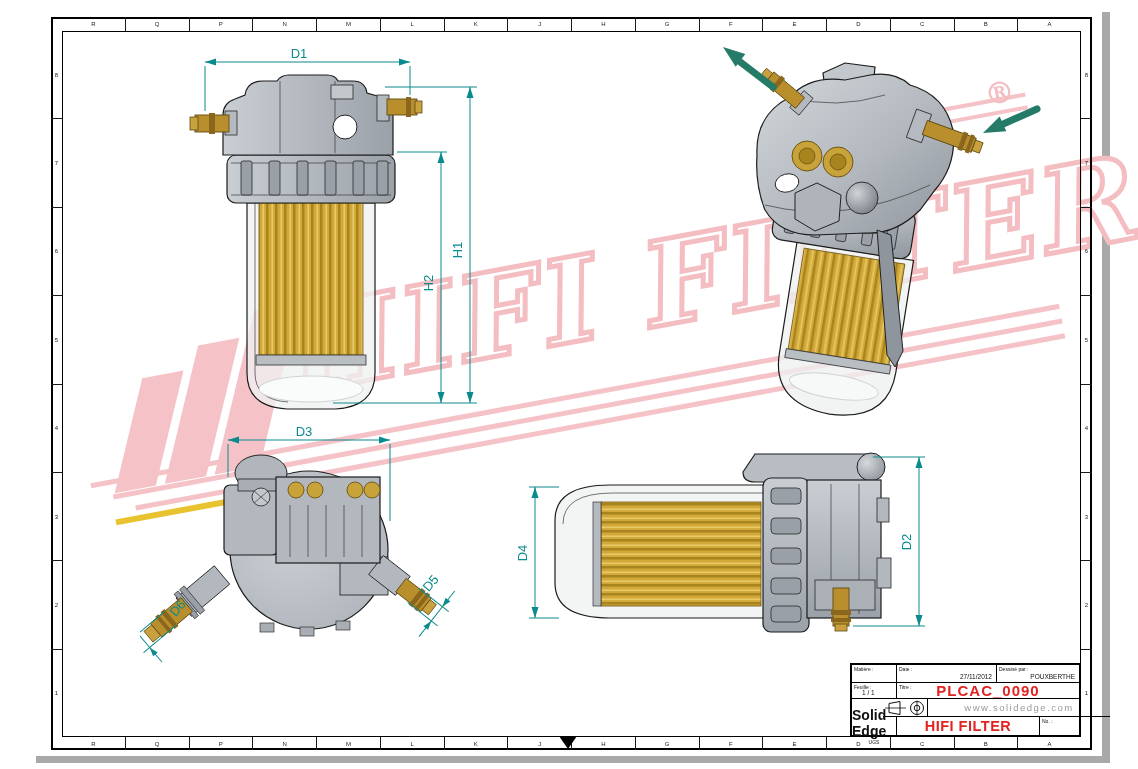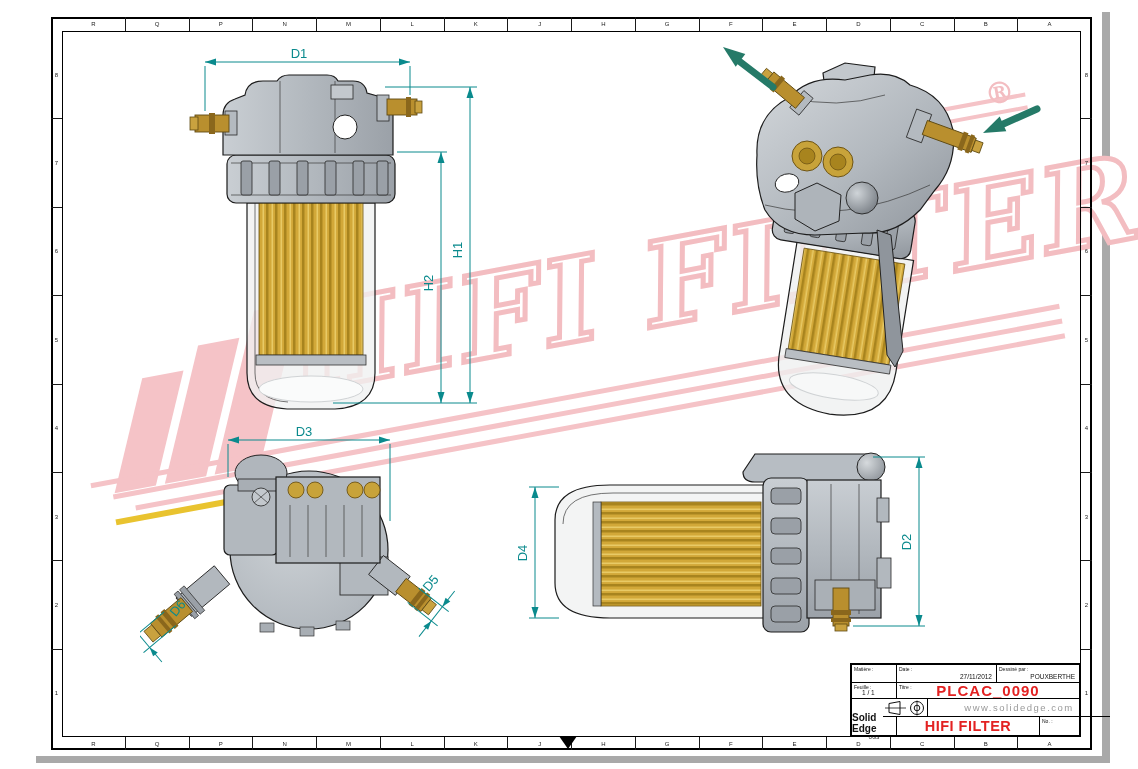--- a/index.html
+++ b/index.html
@@ -73,21 +73,21 @@
   .tb-row .tb-cell:last-child { border-right:none; }
   .tb-r4 .tb-cell { border-bottom:none; }
   .tb-label { position:absolute; left:2px; top:1px; font-size:5px; color:#111; white-space:nowrap; }
   .tb-val-r { position:absolute; right:4px; bottom:2px; font-size:6.5px; color:#111; }
   .tb-center { width:100%; height:100%; display:flex; align-items:center; justify-content:center; }
   .tb-part { font-size:15px; font-weight:bold; color:#e32222; letter-spacing:1px; }
   .tb-web  { font-size:9.5px; color:#9a9a9a; letter-spacing:1.5px; }
   .tb-brand{ font-size:14.5px; font-weight:bold; color:#e32222; letter-spacing:0.5px; }
   .tb-sheetval { position:absolute; left:10px; bottom:2px; font-size:6.5px; color:#111; }
   .tb-cad { width:100%; height:100%; display:flex; flex-direction:column; align-items:center; justify-content:center; }
-  .tb-cad-name { font-size:10px; font-weight:bold; color:#111; }
+  .tb-cad-name { font-size:14px; font-weight:bold; color:#111; }
   .tb-cad-sub  { font-size:5px; color:#111; }
 </style>
 </head>
 <body>
 
 <div class="stage">
 
   <div class="watermark">
     <div class="wm-bar wm-bar1"></div>
     <div class="wm-bar wm-bar2"></div>

